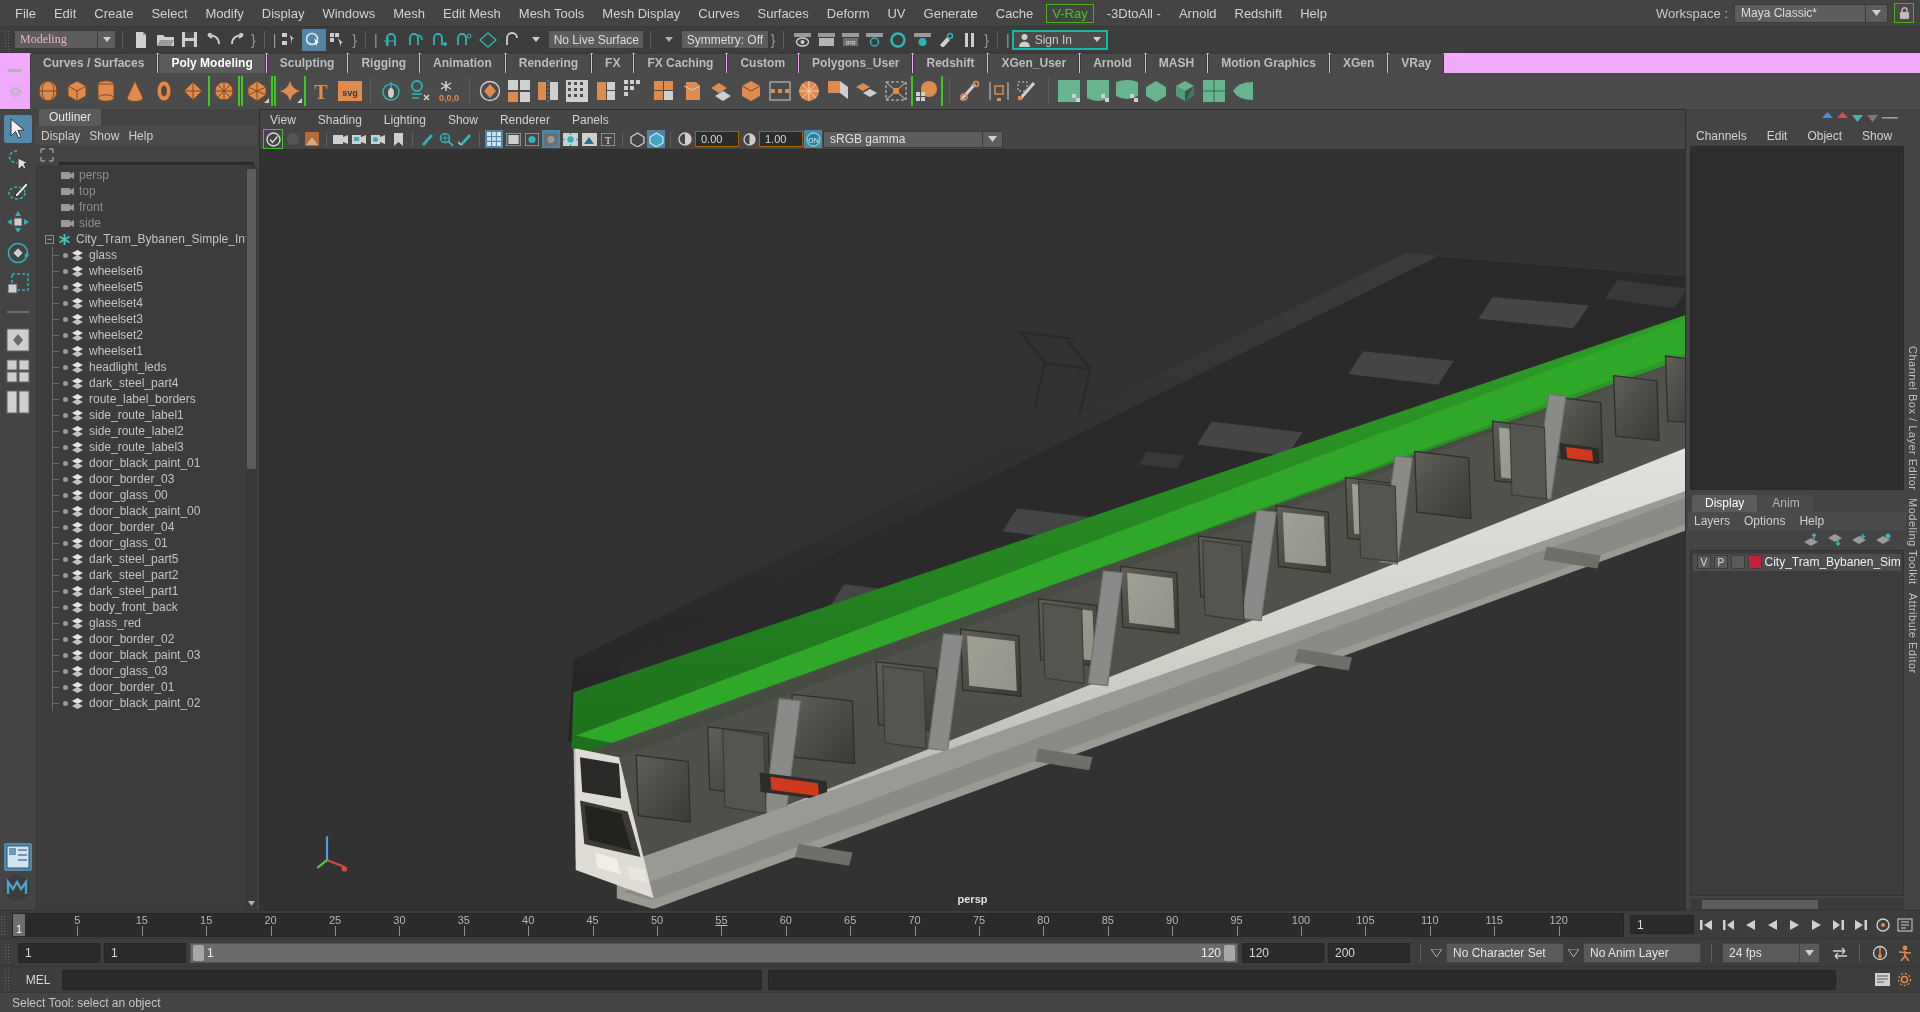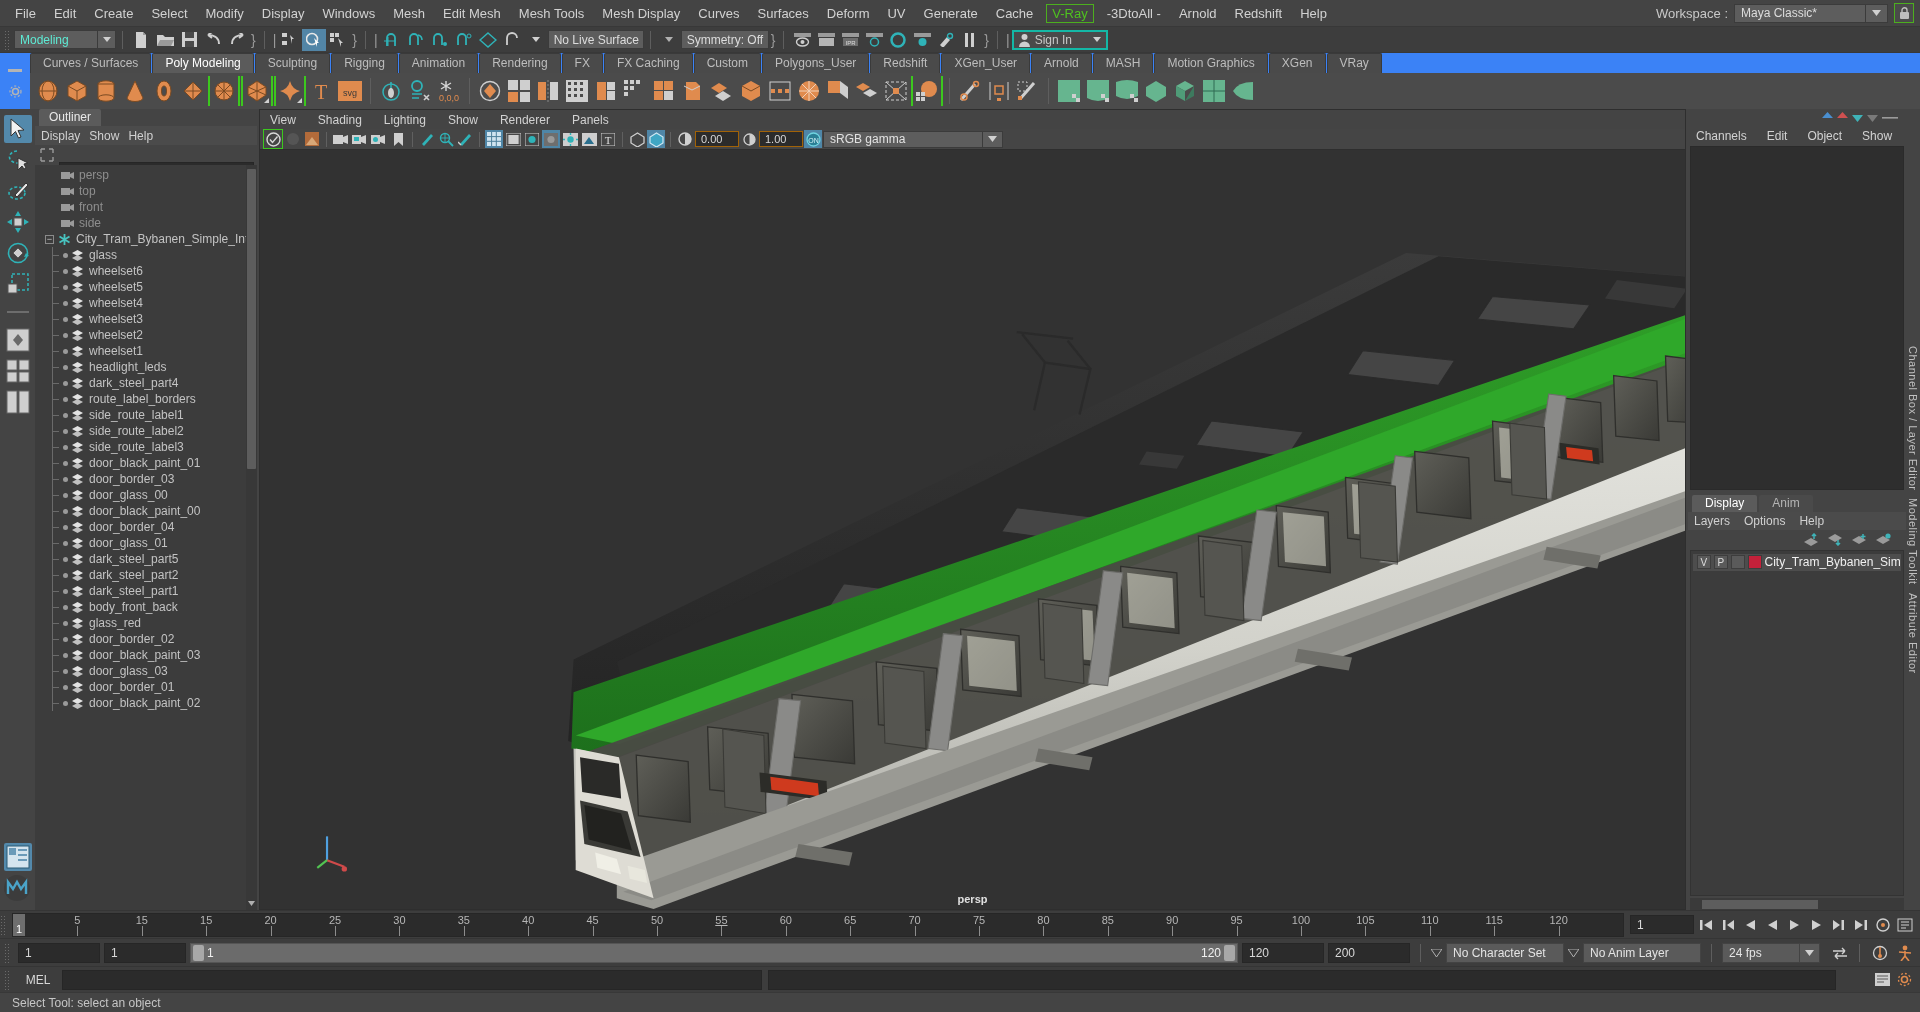--- a/index.html
+++ b/index.html
@@ -22,32 +22,32 @@
   .ws-label{color:#c8c8c8;font-size:13px;}
   .ws-select{width:132px;height:19px;background:#5d5d5d;border:1px solid #3b3b3b;display:flex;align-items:center;padding-left:6px;font-size:12px;color:#dcdcdc;}
   .ws-arrow{width:22px;height:19px;background:#5d5d5d;border:1px solid #3b3b3b;border-left:none;display:flex;align-items:center;justify-content:center;}
   .lockbtn{width:20px;height:20px;border:1px solid #4caf1e;display:flex;align-items:center;justify-content:center;background:#4a4a4a;}
 
   
   .statusline{height:26px;background:#3d3d3d;display:flex;align-items:center;gap:0px;padding-left:4px;flex:0 0 26px;border-top:1px solid #383838;}
   .grip{width:7px;height:20px;background:
      radial-gradient(circle,#6a6a6a 1px,transparent 1px);
      background-size:3px 3px;margin-right:3px;flex:0 0 7px;}
-  .mode-select{width:84px;height:19px;background:#5d5d5d;border:1px solid #3b3b3b;display:flex;align-items:center;padding-left:5px;font-size:12px;color:#5eead4;}
+  .mode-select{width:84px;height:19px;background:#5d5d5d;border:1px solid #3b3b3b;display:flex;align-items:center;padding-left:5px;font-size:12px;color:#f9a8d4;font-family:Liberation Serif, serif;}
   .mode-arrow{width:18px;height:19px;background:#5d5d5d;border:1px solid #3b3b3b;border-left:none;display:flex;align-items:center;justify-content:center;}
   .sep{width:1px;height:18px;background:#5e5e5e;margin:0 6px;}
   .sbtn{width:24px;height:22px;display:flex;align-items:center;justify-content:center;}
   .sbtn.on{background:#5285a6;}
   .brace{color:#9a9a9a;font-size:14px;padding:0 2px;}
   .livefield{width:96px;height:19px;background:#5d5d5d;border:1px solid #3b3b3b;display:flex;align-items:center;padding-left:5px;font-size:12px;color:#dcdcdc;}
   .symfield{width:88px;height:19px;background:#5d5d5d;border:1px solid #3b3b3b;display:flex;align-items:center;padding-left:5px;font-size:12px;color:#dcdcdc;}
   .signin{width:96px;height:20px;background:#4a4a4a;border:2px solid #14b8a6;display:flex;align-items:center;gap:4px;padding-left:4px;font-size:12px;}
 
   
-  .shelf{background:#3b82f6;flex:0 0 57px;display:flex;border-top:1px solid #383838;}
+  .shelf{background:#f0abfc;flex:0 0 57px;display:flex;border-top:1px solid #383838;font-weight:bold;}
   .shelf-left{width:30px;display:flex;flex-direction:column;align-items:center;justify-content:space-around;padding:4px 0;}
   .shelf-main{flex:1;display:flex;flex-direction:column;}
   .shelf-tabs{height:20px;display:flex;align-items:flex-end;}
   .shelf-tab{padding:2px 12px 3px 12px;font-size:12px;color:#bdbdbd;background:#4a4a4a;border:1px solid #3a3a3a;border-bottom:none;margin-right:1px;border-radius:2px 2px 0 0;white-space:nowrap;}
   .shelf-tab.active{background:#5b5b5b;color:#ffffff;}
   .shelf-icons{flex:1;display:flex;align-items:center;background:#4b4b4b;padding-left:4px;gap:1px;}
   .sh-ico{width:28px;height:28px;display:flex;align-items:center;justify-content:center;position:relative;}
   .sh-ico.mark::after{content:"";position:absolute;right:2px;bottom:2px;border-left:5px solid transparent;border-bottom:5px solid #d0d0d0;}
   .sh-brk{border-left:2px solid #3cc81e;border-right:2px solid #3cc81e;height:30px;display:flex;align-items:center;}
   .sh-sep{width:1px;height:26px;background:#5e5e5e;margin:0 5px;}

